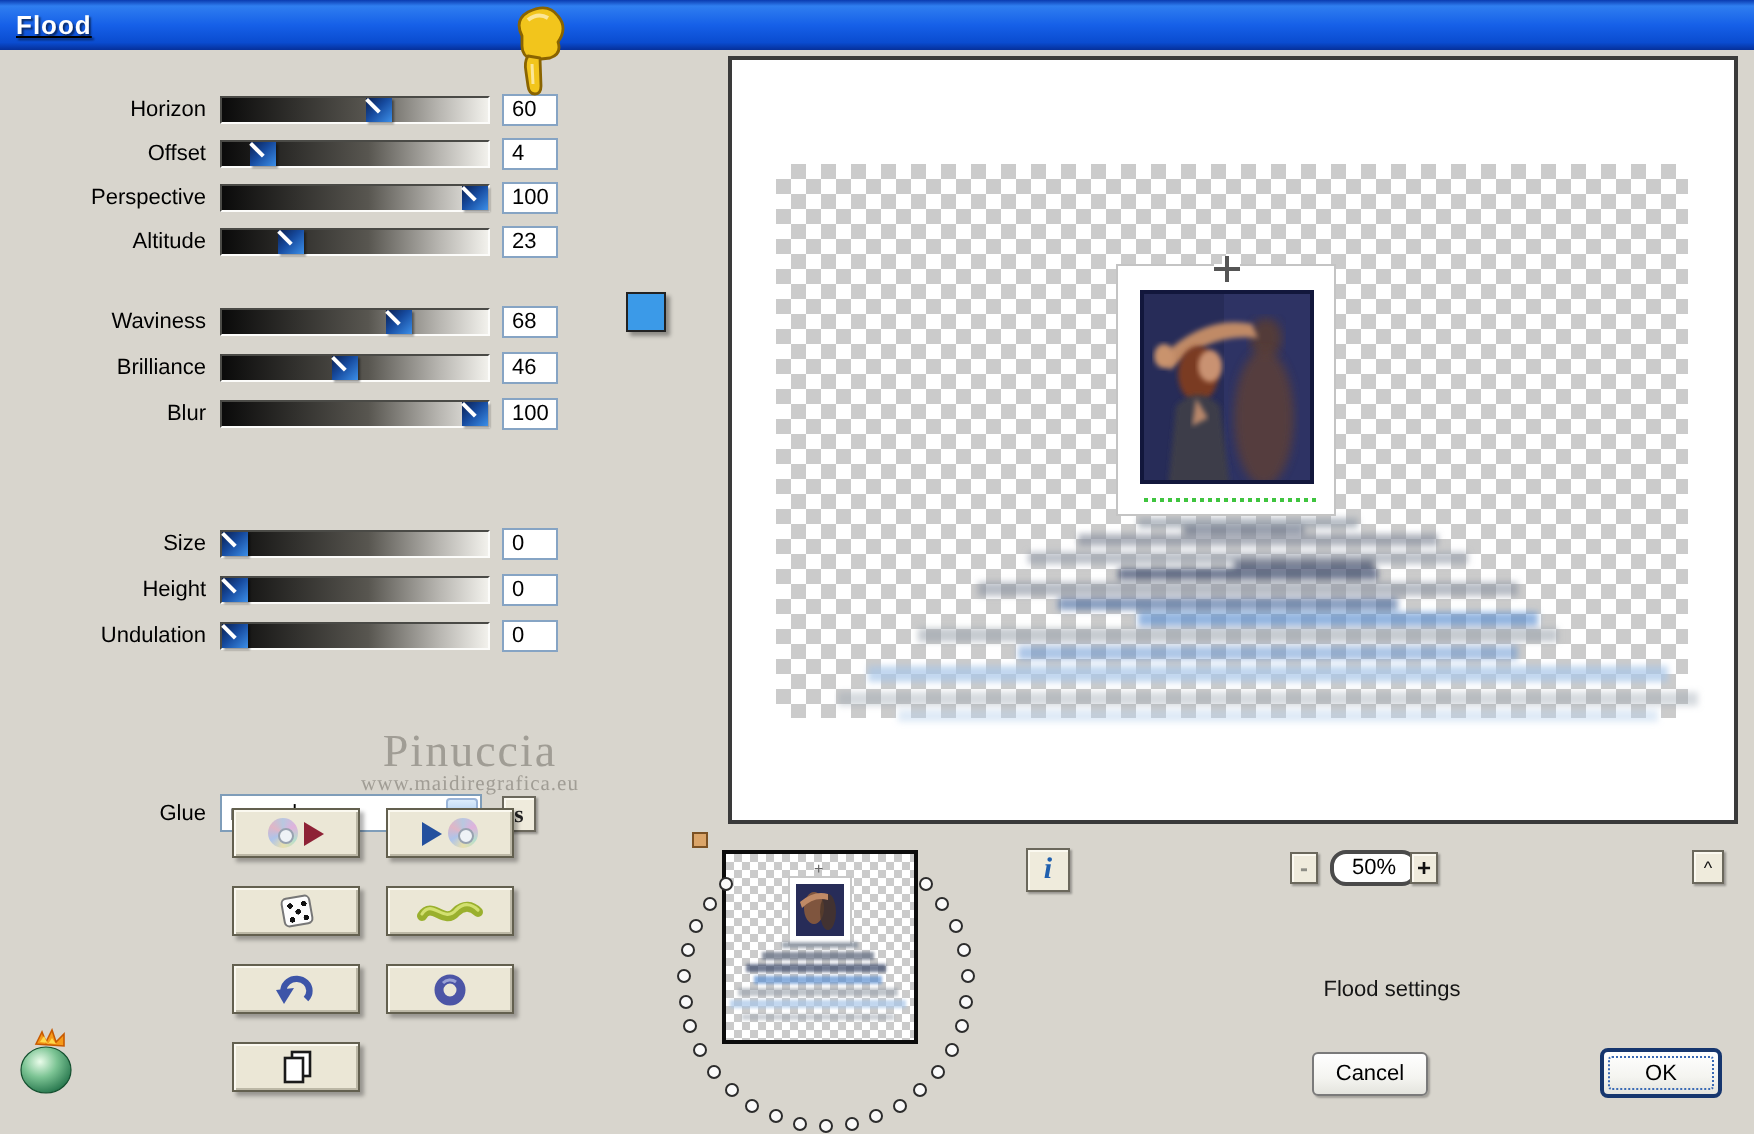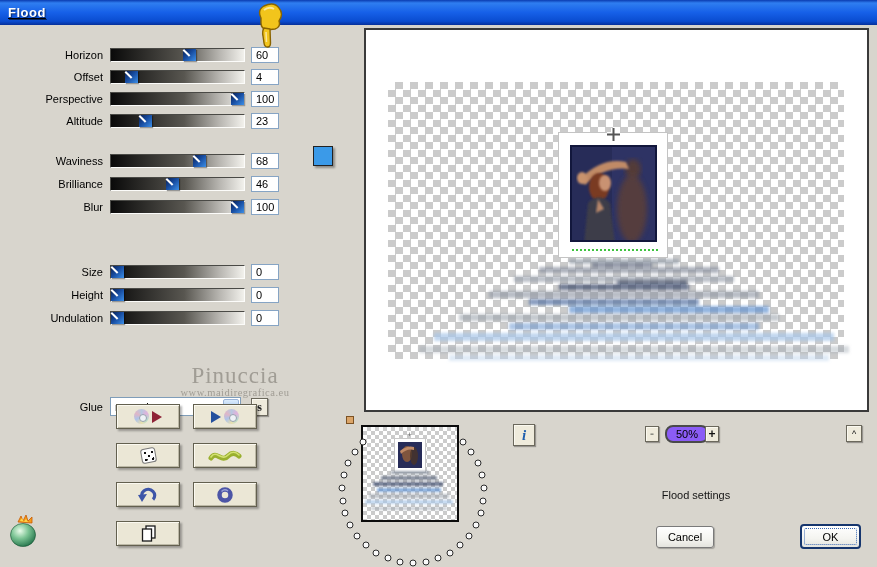--- a/index.html
+++ b/index.html
@@ -88,21 +88,21 @@
   .dial-marker{position:absolute;left:346px;top:416px;width:8px;height:8px;background:#dba569;border:1px solid #7c5224;}
   .dial-dot{position:absolute;width:7px;height:7px;border-radius:50%;background:#fafafa;border:1.5px solid #2c2c2c;transform:translate(-50%,-50%);}
   
   .tilebtn{position:absolute;background:#efebdc;border:1px solid #6b685c;
     box-shadow:inset 1px 1px 0 #fbf9f0,1px 1px 1px rgba(0,0,0,.3);
     display:flex;align-items:center;justify-content:center;cursor:pointer;}
   .info-btn{left:513px;top:424px;width:22px;height:22px;
     font-family:"Liberation Serif",serif;font-style:italic;font-weight:bold;font-size:15px;color:#1f5fae;}
   .zoom-out{left:645px;top:426px;width:14px;height:16px;color:#8d8d85;font-weight:bold;font-size:12px;}
   .zoom-in{left:705px;top:426px;width:14px;height:16px;color:#111;font-weight:bold;font-size:12px;}
-  .zoom-level{position:absolute;left:665px;top:425px;width:44px;height:18px;background:#8b5cf6;border:2px solid #4a4a4a;
+  .zoom-level{position:absolute;left:665px;top:425px;width:44px;height:18px;background:#ffffff;border:2px solid #4a4a4a;
     border-radius:8px;font-size:11px;display:flex;align-items:center;justify-content:center;}
   .caret-btn{left:846px;top:425px;width:16px;height:17px;font-size:9px;color:#111;}
   .status-text{position:absolute;left:636px;top:489px;width:120px;text-align:center;font-size:11px;color:#151515;}
   .btn{position:absolute;font-size:11px;display:flex;align-items:center;justify-content:center;cursor:pointer;
     background:linear-gradient(180deg,#ffffff 0%,#f4f4f0 60%,#e4e4de 100%);}
   .cancel-btn{left:656px;top:526px;width:58px;height:22px;border:1px solid #7a7a7a;border-radius:3px;
     box-shadow:1px 1px 1px rgba(0,0,0,.25);}
   .ok-btn{left:800px;top:524px;width:61px;height:25px;border:2px solid #16366e;border-radius:4px;position:absolute;}
   .ok-btn i{position:absolute;inset:2px;border:1px dotted #3a6ab5;border-radius:2px;font-style:normal;pointer-events:none;}
   .logo{position:absolute;left:8px;top:514px;}

